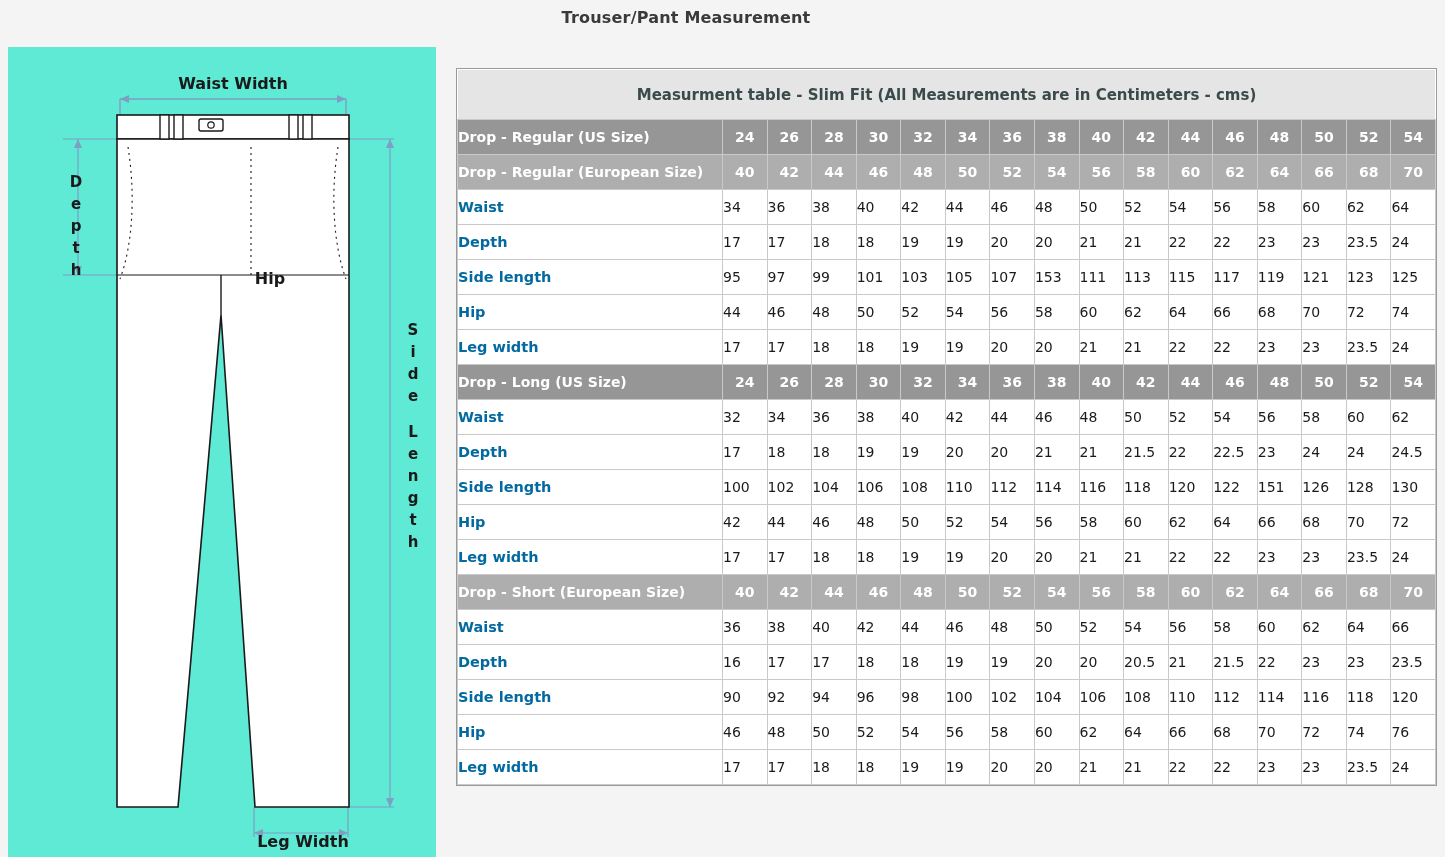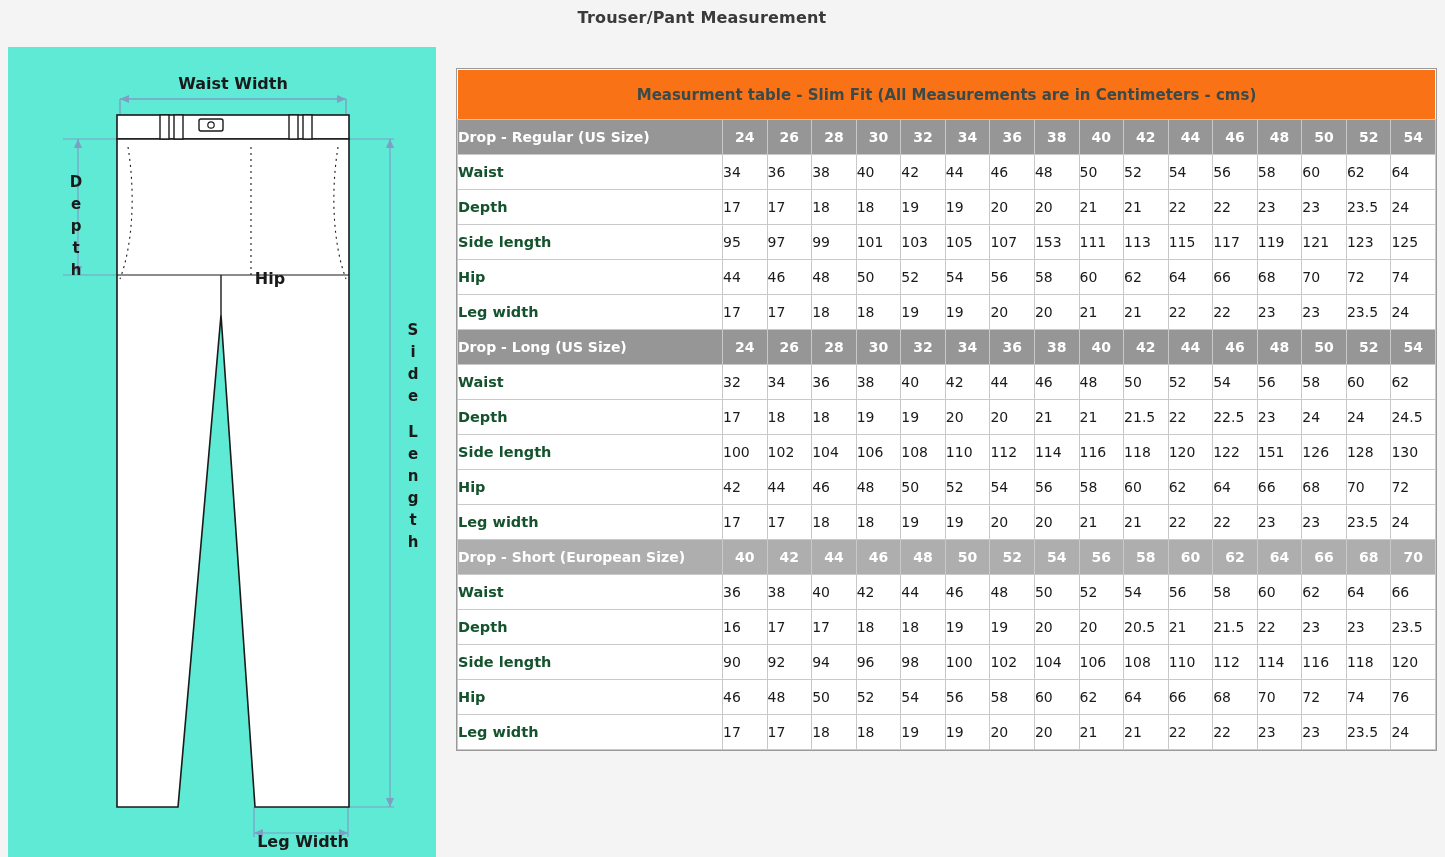--- a/index.html
+++ b/index.html
@@ -18,21 +18,20 @@
   .page-title {
     position: absolute;
     top: 8px;
     left: 0;
     width: 1372px;
     text-align: center;
     font-size: 16px;
     font-weight: bold;
     color: #3a3a3a;
     letter-spacing: 0.2px;
-    padding-left: 16px;
   }
   
   .diagram-panel {
     position: absolute;
     left: 8px;
     top: 47px;
     width: 428px;
     height: 810px;
     background: #5eead4;
   }
@@ -65,30 +64,30 @@
     border: 1px solid #c9c9c9;
     padding: 0;
     height: 35px;
     box-sizing: border-box;
   }
   .caption-cell {
     text-align: center;
     font-weight: bold;
     color: #3a4a4a;
     font-size: 15px;
-    background: #f97316;
+    background: #e5e5e5;
     height: 50px !important;
     border: 1px solid #ffffff !important;
     border-bottom: 1px solid #c9c9c9 !important;
   }
   .rowhead {
     background: #ffffff;
     font-weight: bold;
     padding-left: 8px;
-    color: #14532d;
+    color: #0369a1;
     font-size: 14.5px;
     text-align: left;
   }
   .grouphead {
     background: #969696;
     color: #ffffff;
     font-weight: bold;
     text-align: center;
     font-size: 14px;
     padding-right: 8px;
@@ -229,20 +228,39 @@
             <td class="grouphead">40</td>
             <td class="grouphead">42</td>
             <td class="grouphead">44</td>
             <td class="grouphead">46</td>
             <td class="grouphead">48</td>
             <td class="grouphead">50</td>
             <td class="grouphead">52</td>
             <td class="grouphead">54</td>
           </tr>
           <tr>
+            <td class="grouphead alt label">Drop - Regular (European Size)</td>
+            <td class="grouphead alt">40</td>
+            <td class="grouphead alt">42</td>
+            <td class="grouphead alt">44</td>
+            <td class="grouphead alt">46</td>
+            <td class="grouphead alt">48</td>
+            <td class="grouphead alt">50</td>
+            <td class="grouphead alt">52</td>
+            <td class="grouphead alt">54</td>
+            <td class="grouphead alt">56</td>
+            <td class="grouphead alt">58</td>
+            <td class="grouphead alt">60</td>
+            <td class="grouphead alt">62</td>
+            <td class="grouphead alt">64</td>
+            <td class="grouphead alt">66</td>
+            <td class="grouphead alt">68</td>
+            <td class="grouphead alt">70</td>
+          </tr>
+          <tr>
             <td class="rowhead">Waist</td>
             <td class="datacell">34</td>
             <td class="datacell">36</td>
             <td class="datacell">38</td>
             <td class="datacell">40</td>
             <td class="datacell">42</td>
             <td class="datacell">44</td>
             <td class="datacell">46</td>
             <td class="datacell">48</td>
             <td class="datacell">50</td>

